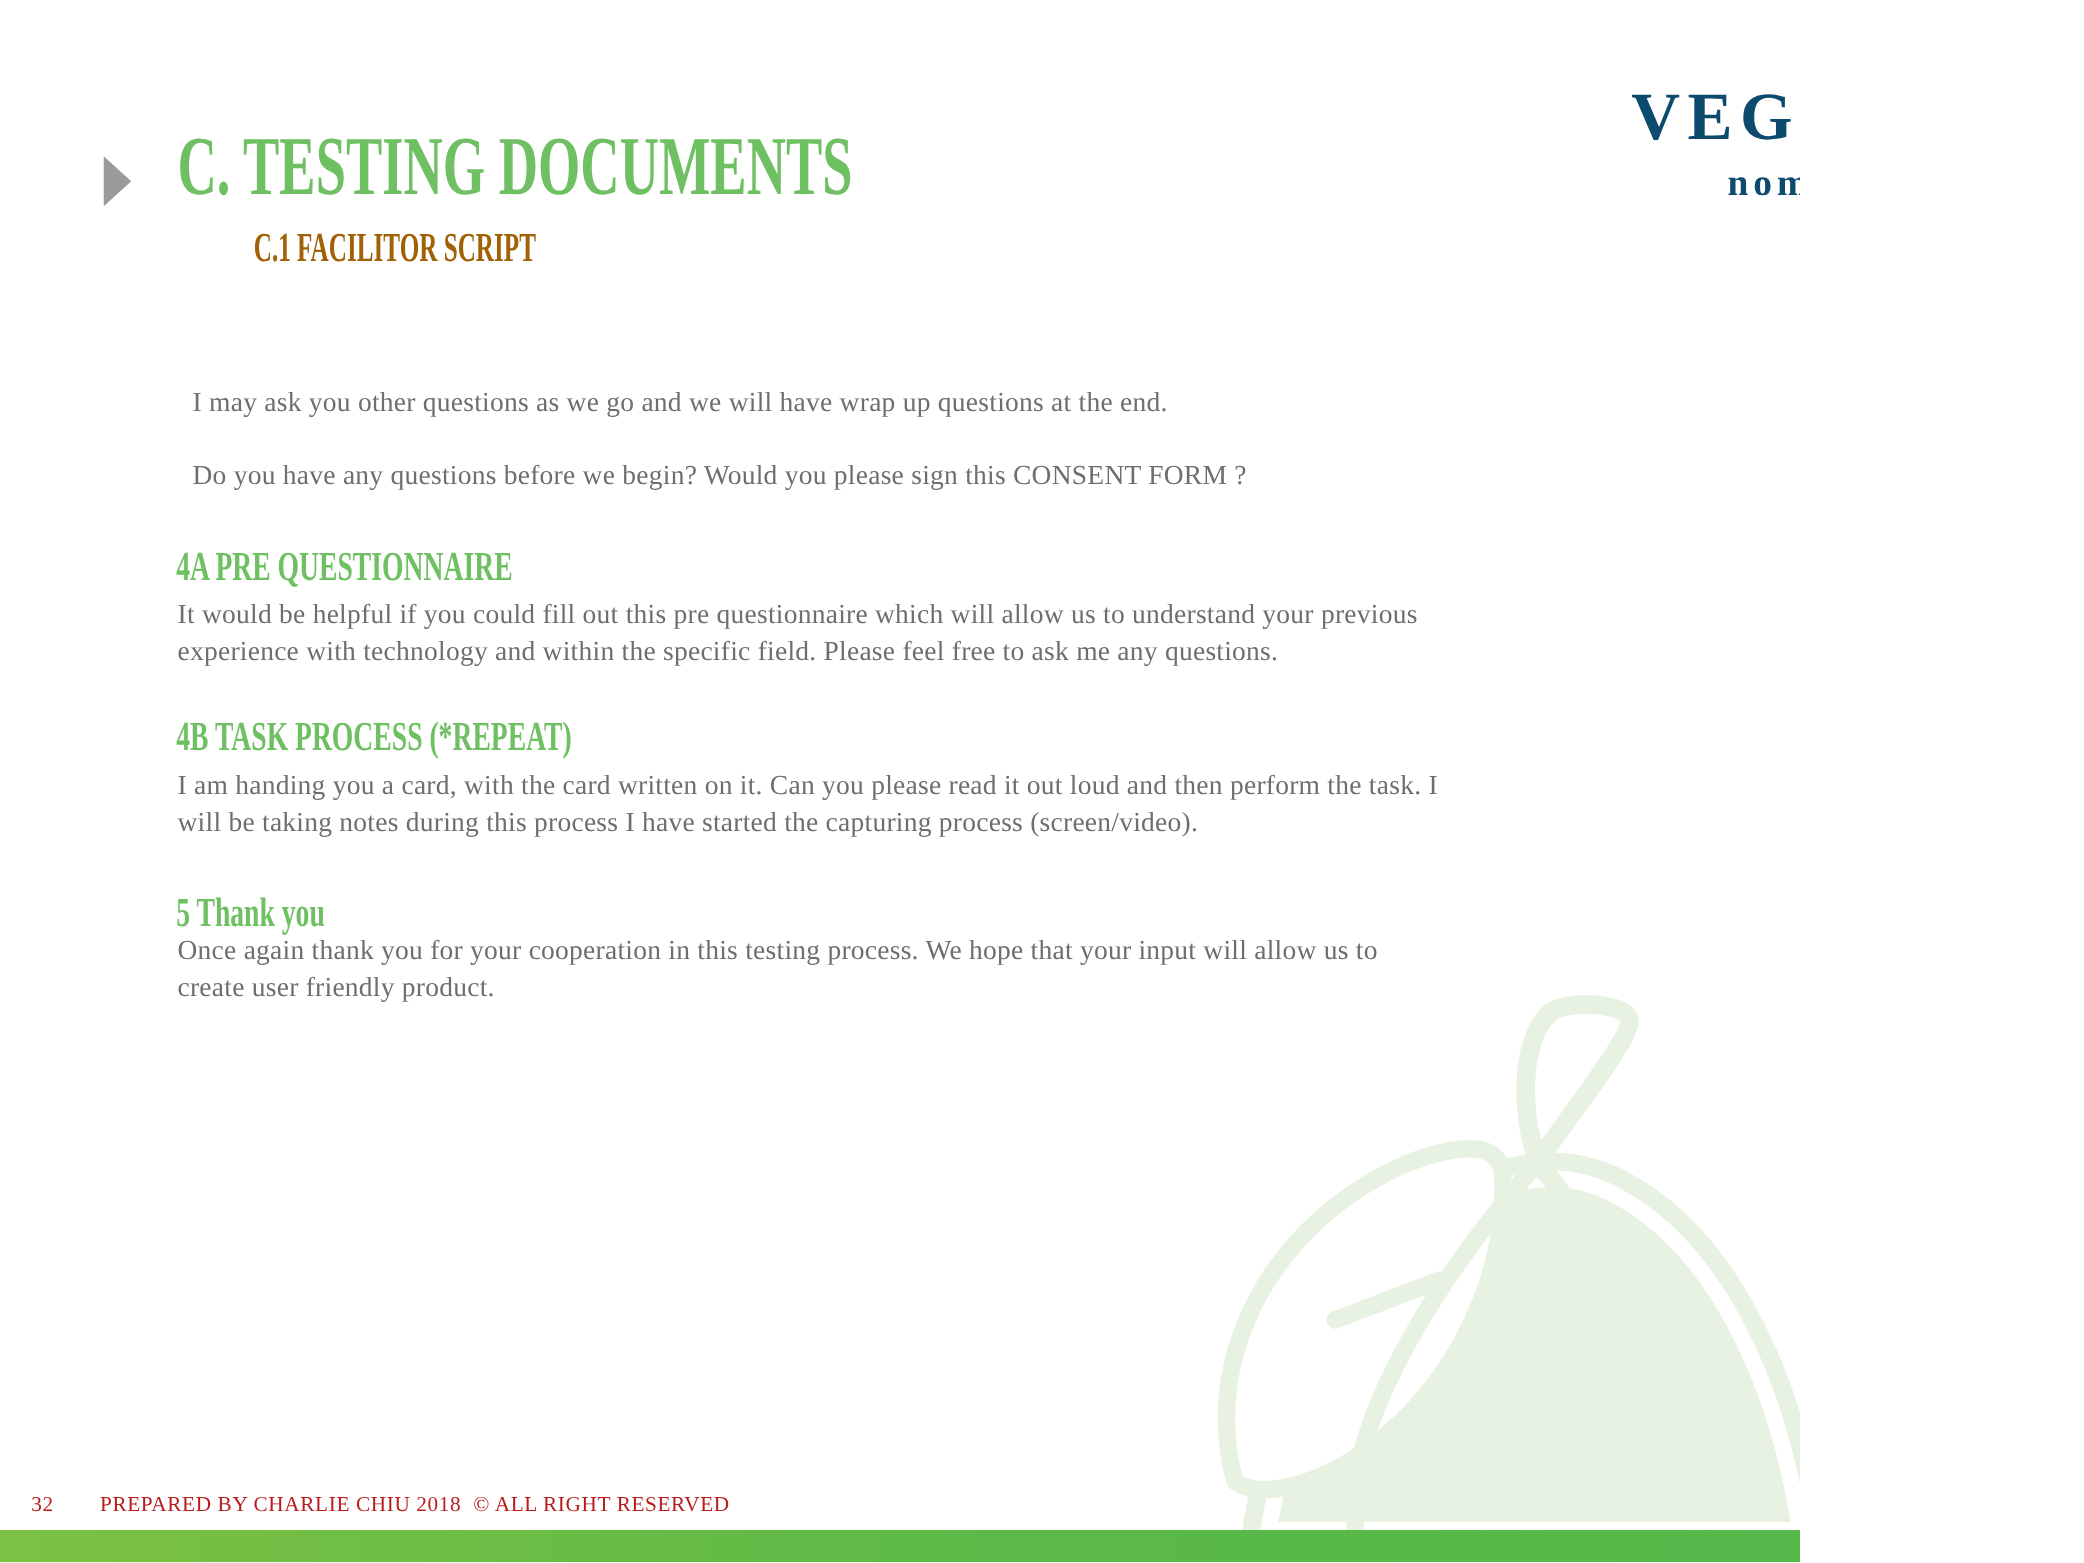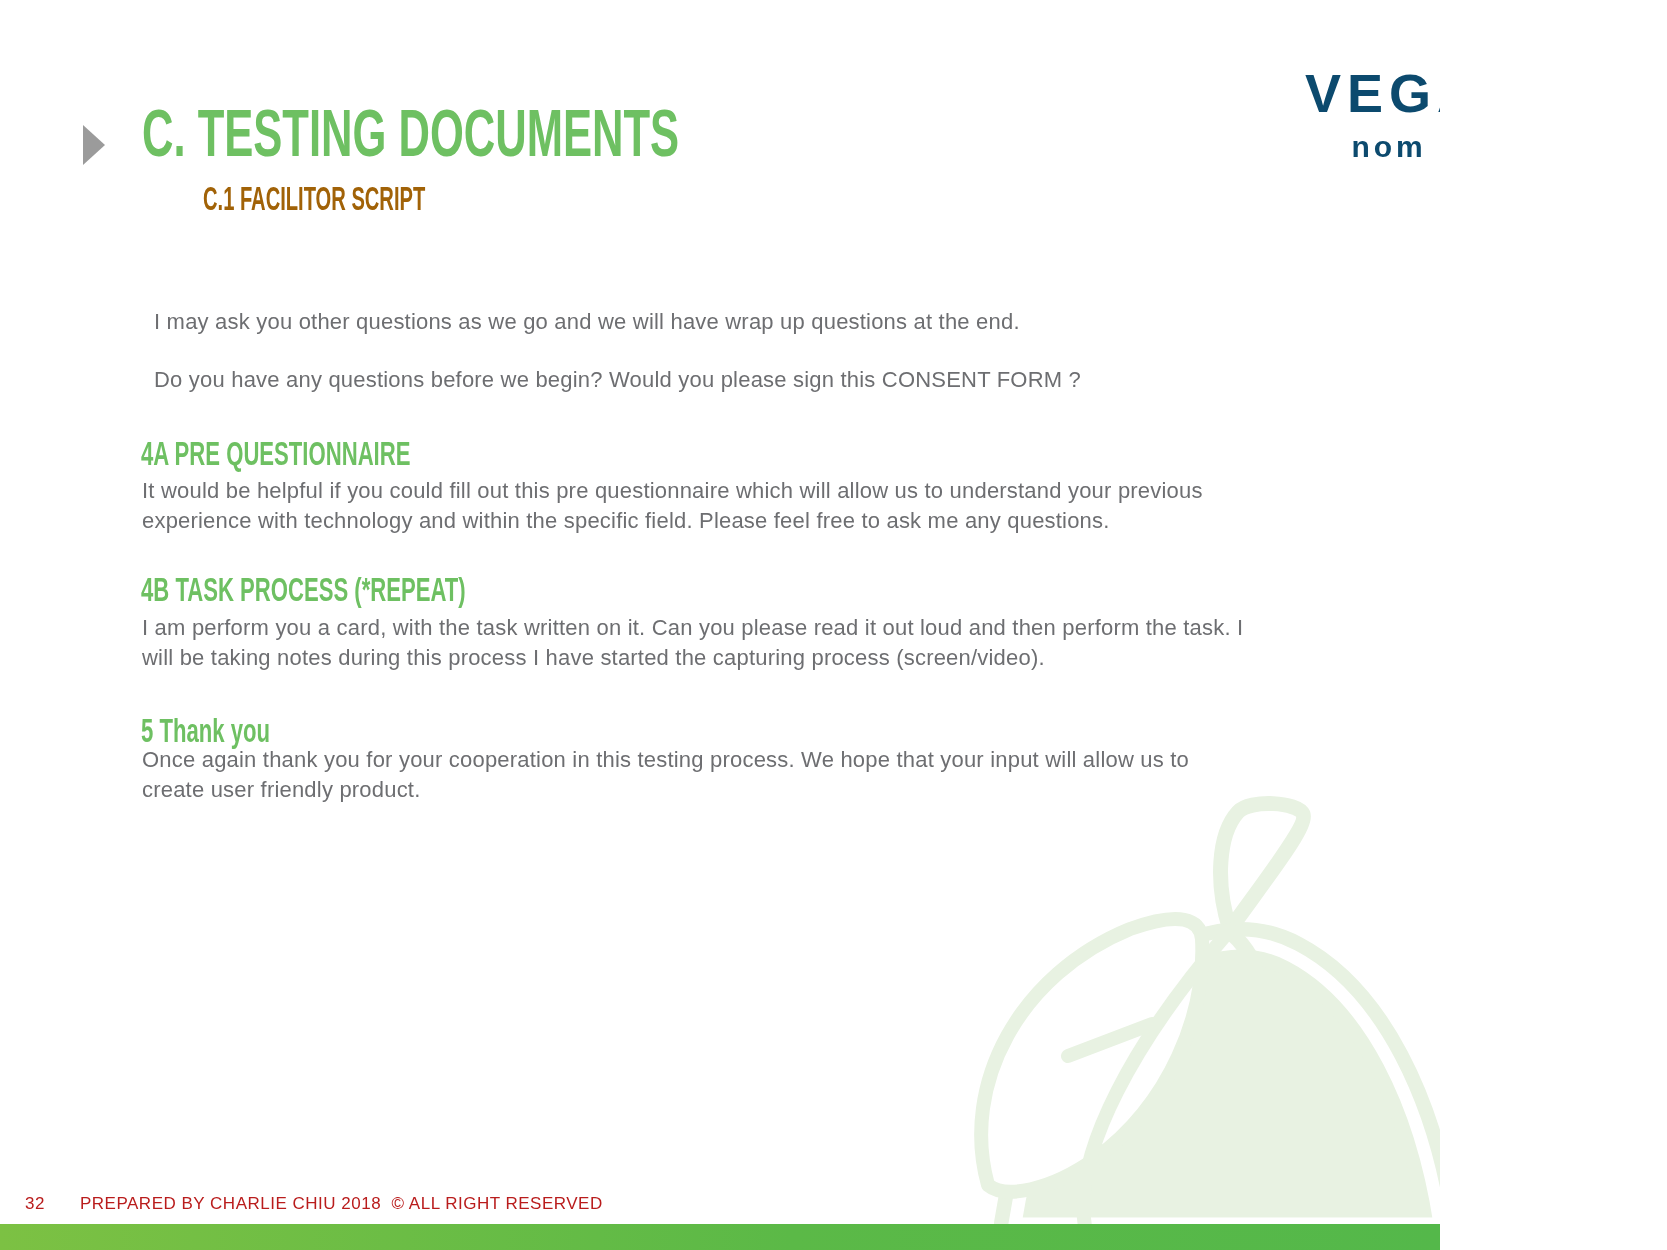--- a/index.html
+++ b/index.html
@@ -1,21 +1,21 @@
 <!DOCTYPE html>
 <html><head>
 <meta charset="utf-8">
 <style>
   html,body{margin:0;padding:0;background:#fff;}
   .slide{
     position:relative;
     width:1440px;height:1250px;
     background:#ffffff;
     overflow:hidden;
-    font-family:Liberation Sans, sans-serif;
+    font-family:Liberation Serif, serif;
   }
   
   .marker{
     position:absolute;left:83px;top:125px;
     width:0;height:0;
     border-top:20px solid transparent;
     border-bottom:20px solid transparent;
     border-left:22px solid #9b9b9b;
   }
   .cond{display:inline-block;white-space:nowrap;transform-origin:0 50%;}
@@ -100,21 +100,21 @@
   <p class="body-line" style="top:353px">Do you have any questions before we begin? Would you please sign this CONSENT FORM ?</p>
 
   <h3 class="sec-heading" style="top:436px"><span class="cond">4A PRE QUESTIONNAIRE</span></h3>
   <div class="para" style="top:476px">
     <span class="line">It would be helpful if you could fill out this pre questionnaire which will allow us to understand your previous</span>
     <span class="line">experience with technology and within the specific field. Please feel free to ask me any questions.</span>
   </div>
 
   <h3 class="sec-heading" style="top:572px"><span class="cond">4B TASK PROCESS (*REPEAT)</span></h3>
   <div class="para" style="top:613px">
-    <span class="line">I am perform you a card, with the task written on it. Can you please read it out loud and then perform the task. I</span>
+    <span class="line">I am handing you a card, with the card written on it. Can you please read it out loud and then perform the task. I</span>
     <span class="line">will be taking notes during this process I have started the capturing process (screen/video).</span>
   </div>
 
   <h3 class="sec-heading" style="top:713px"><span class="cond">5 Thank you</span></h3>
   <div class="para" style="top:745px">
     <span class="line">Once again thank you for your cooperation in this testing process. We hope that your input will allow us to</span>
     <span class="line">create user friendly product.</span>
   </div>
 
   <div class="watermark">

